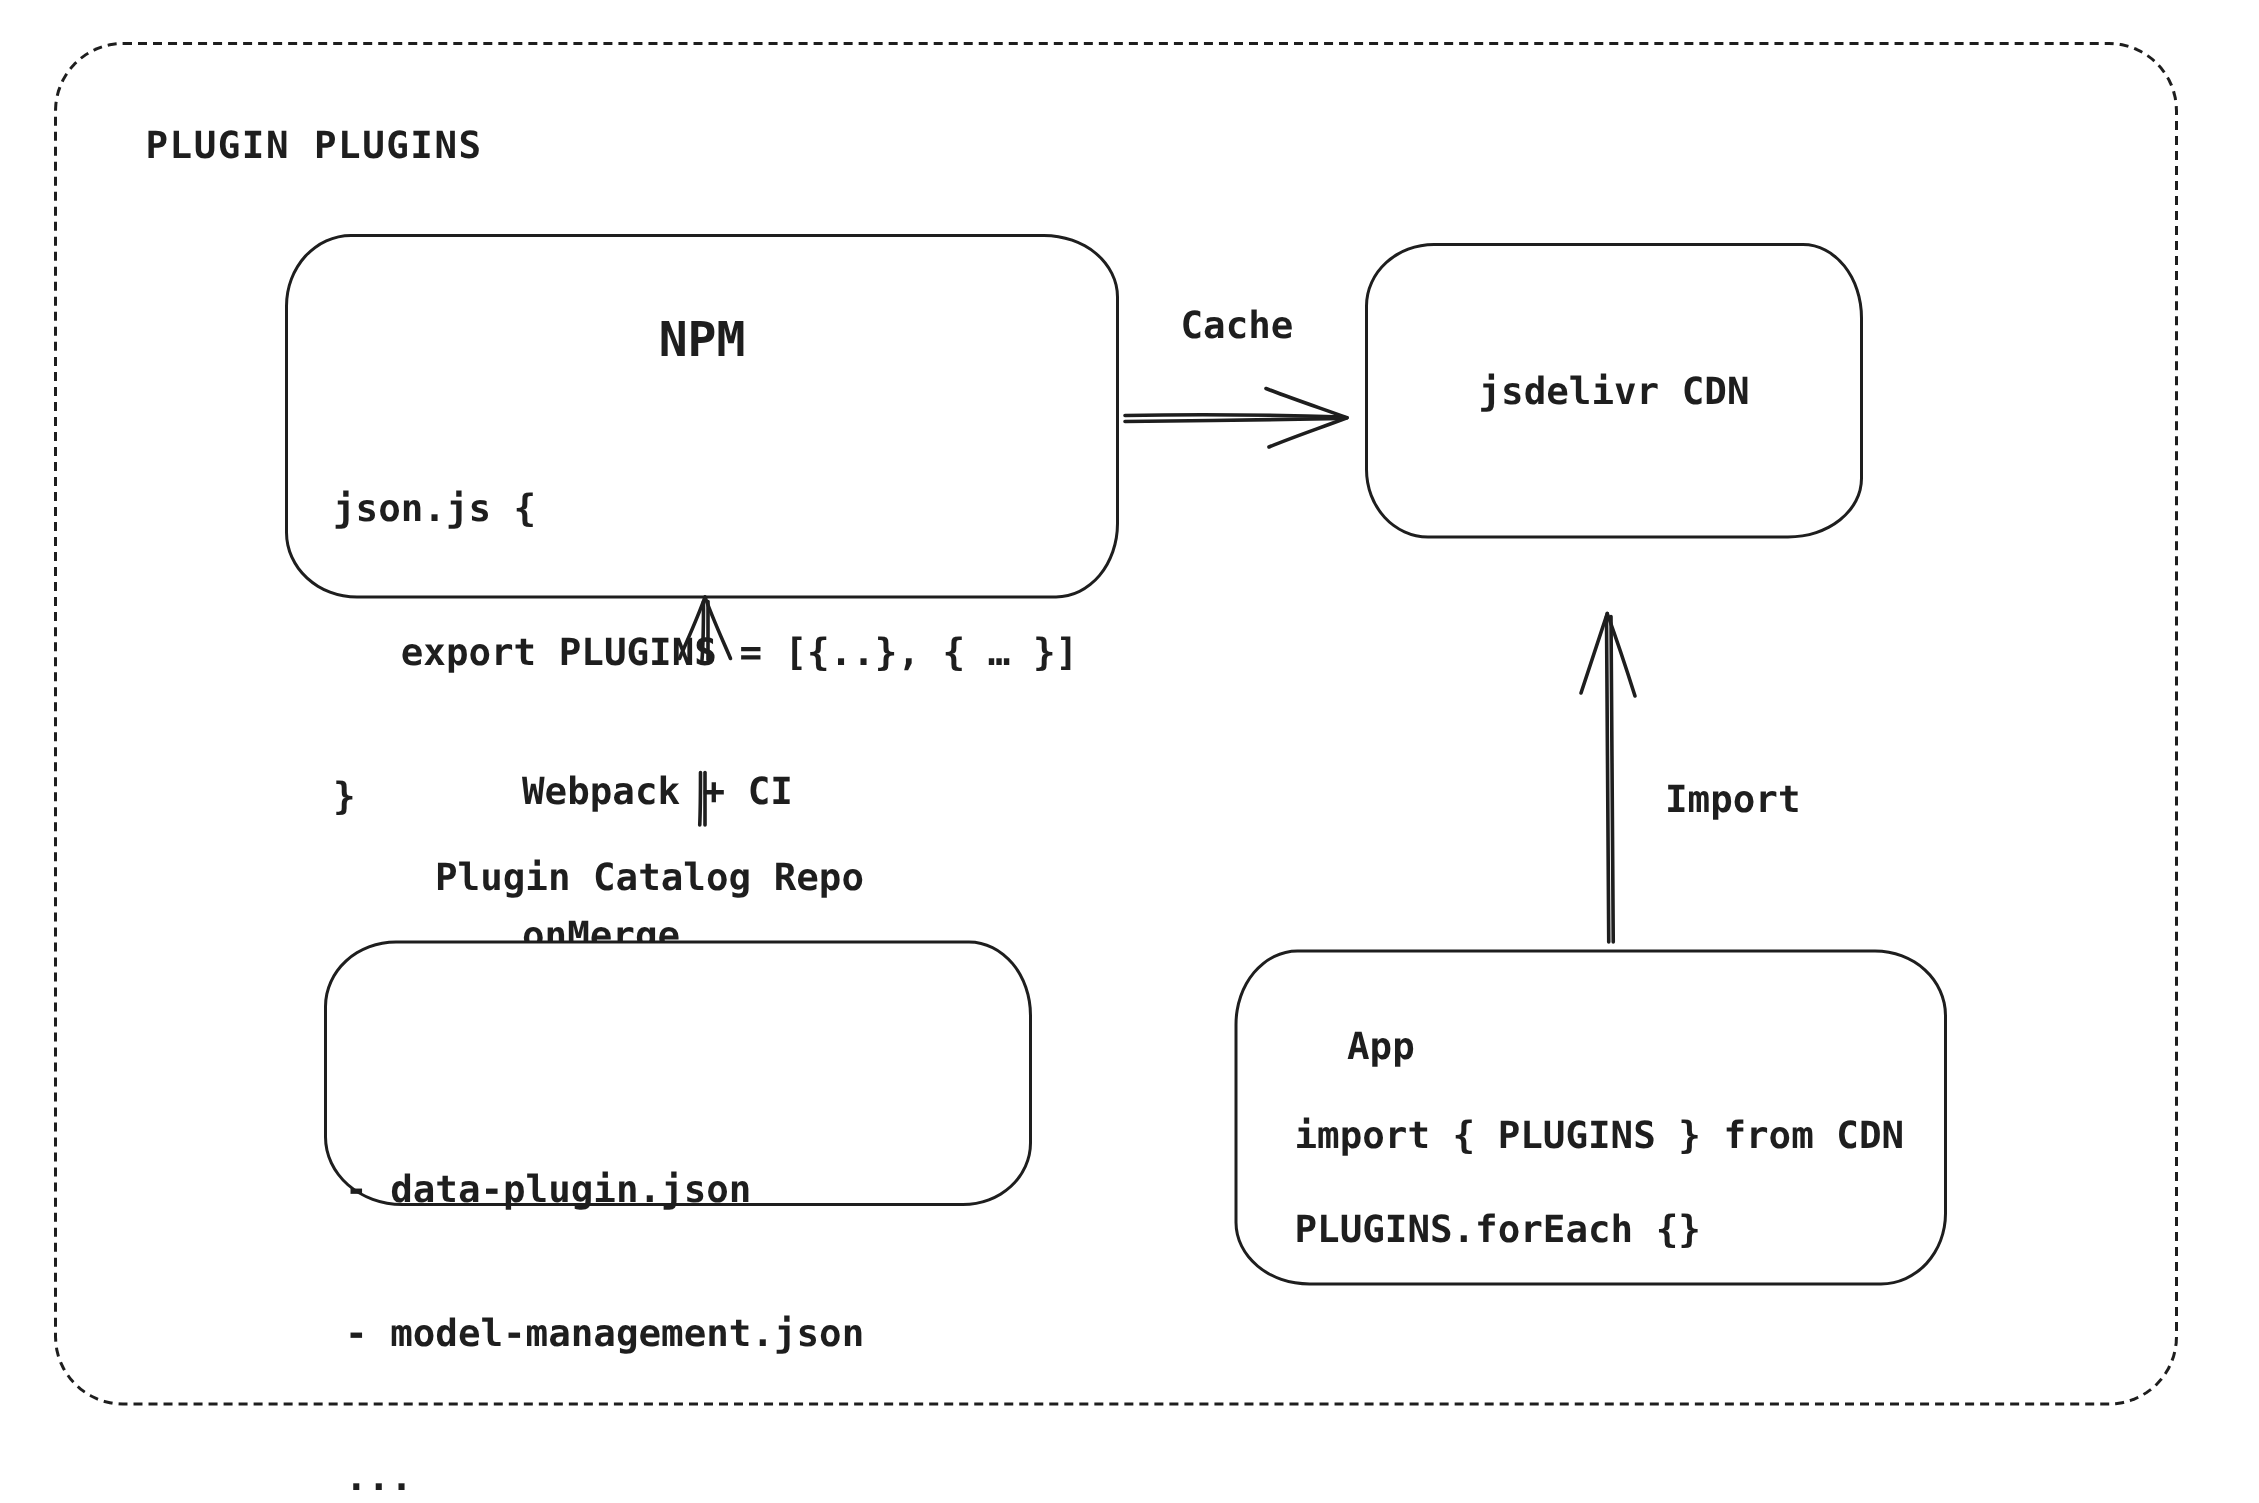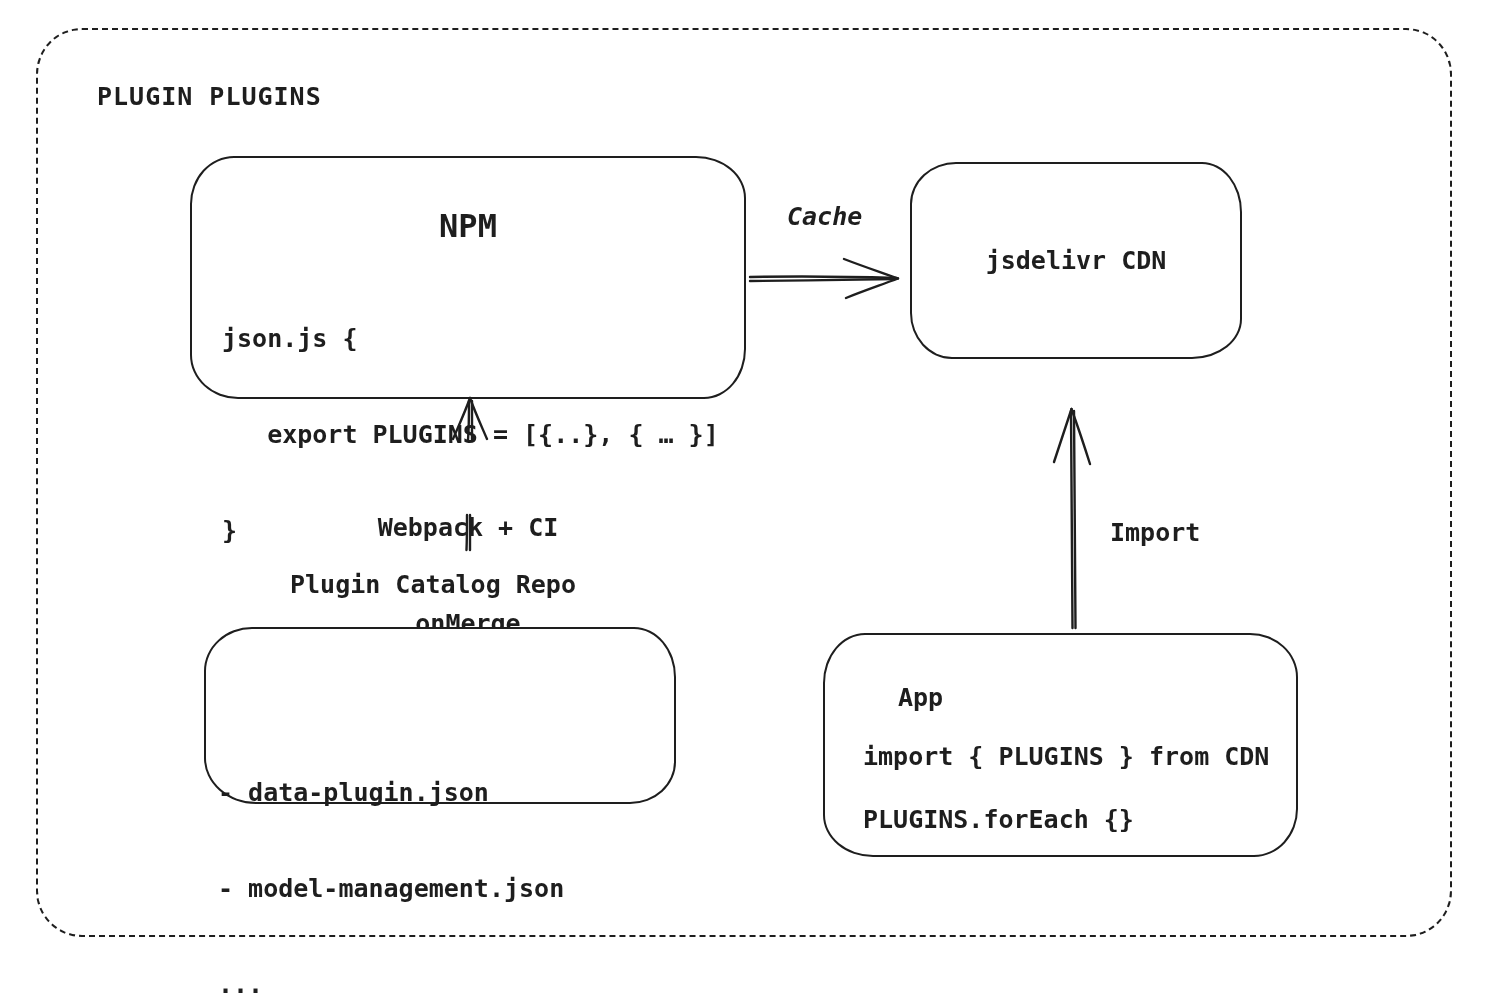--- a/index.html
+++ b/index.html
@@ -54,21 +54,21 @@
     left: 910px;
     top: 162px;
     width: 332px;
     height: 197px;
     border-radius: 46px 40px 50px 42px / 42px 50px 40px 46px;
     display: flex;
     align-items: center;
     justify-content: center;
   }
   .node-repo {
-    left: 204px;
+    left: 216px;
     top: 627px;
     width: 472px;
     height: 177px;
     border-radius: 48px 42px 46px 52px / 44px 50px 42px 46px;
   }
   .node-app {
     left: 823px;
     top: 633px;
     width: 475px;
     height: 224px;
@@ -112,26 +112,26 @@
   .app-line-2 {
     position: absolute;
     left: 38px;
     top: 169px;
   }
   .edge-label {
     position: absolute;
     font-size: 25px;
     white-space: pre;
   }
-  .label-cache { left: 787px; top: 202px; font-style: italic; }
+  .label-cache { left: 787px; top: 202px; }
   .label-build {
     left: 348px;
     top: 448px;
     width: 240px;
-    text-align: center;
+    text-align: left;
     line-height: 32px;
   }
   .label-repo { left: 290px; top: 570px; }
   .label-import { left: 1110px; top: 518px; }
   .arrow-svg {
     position: absolute;
     overflow: visible;
   }
   svg path {
     stroke: #1e1e1e;

